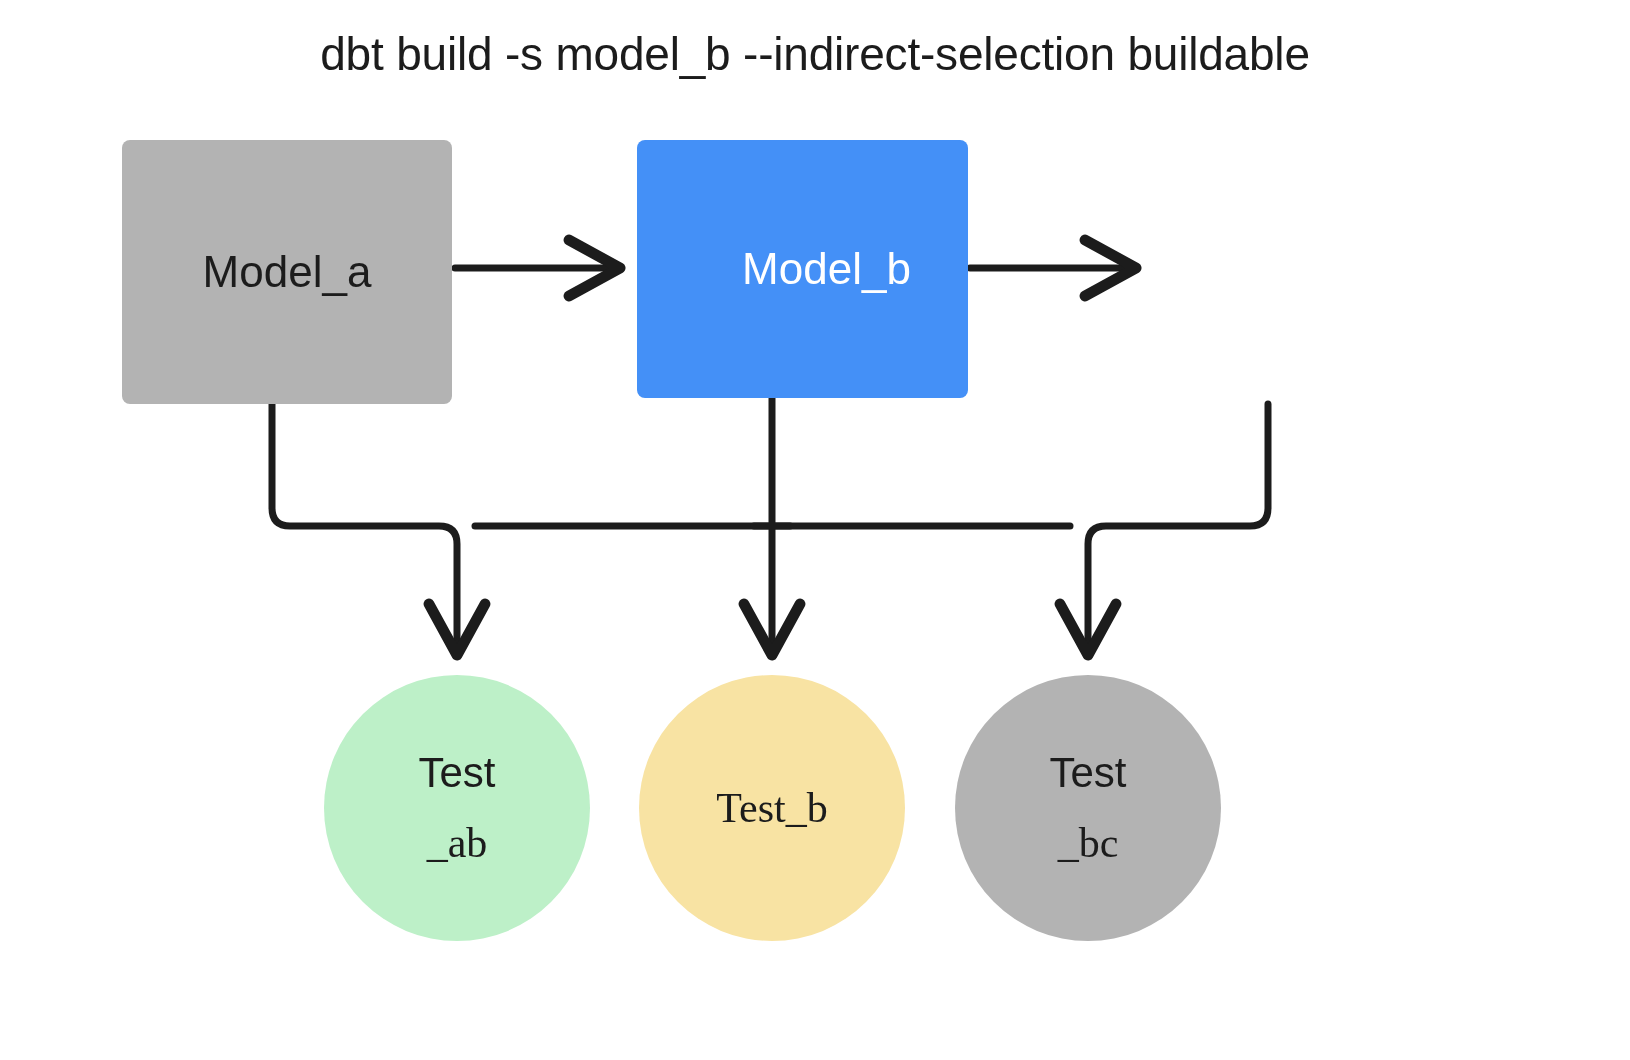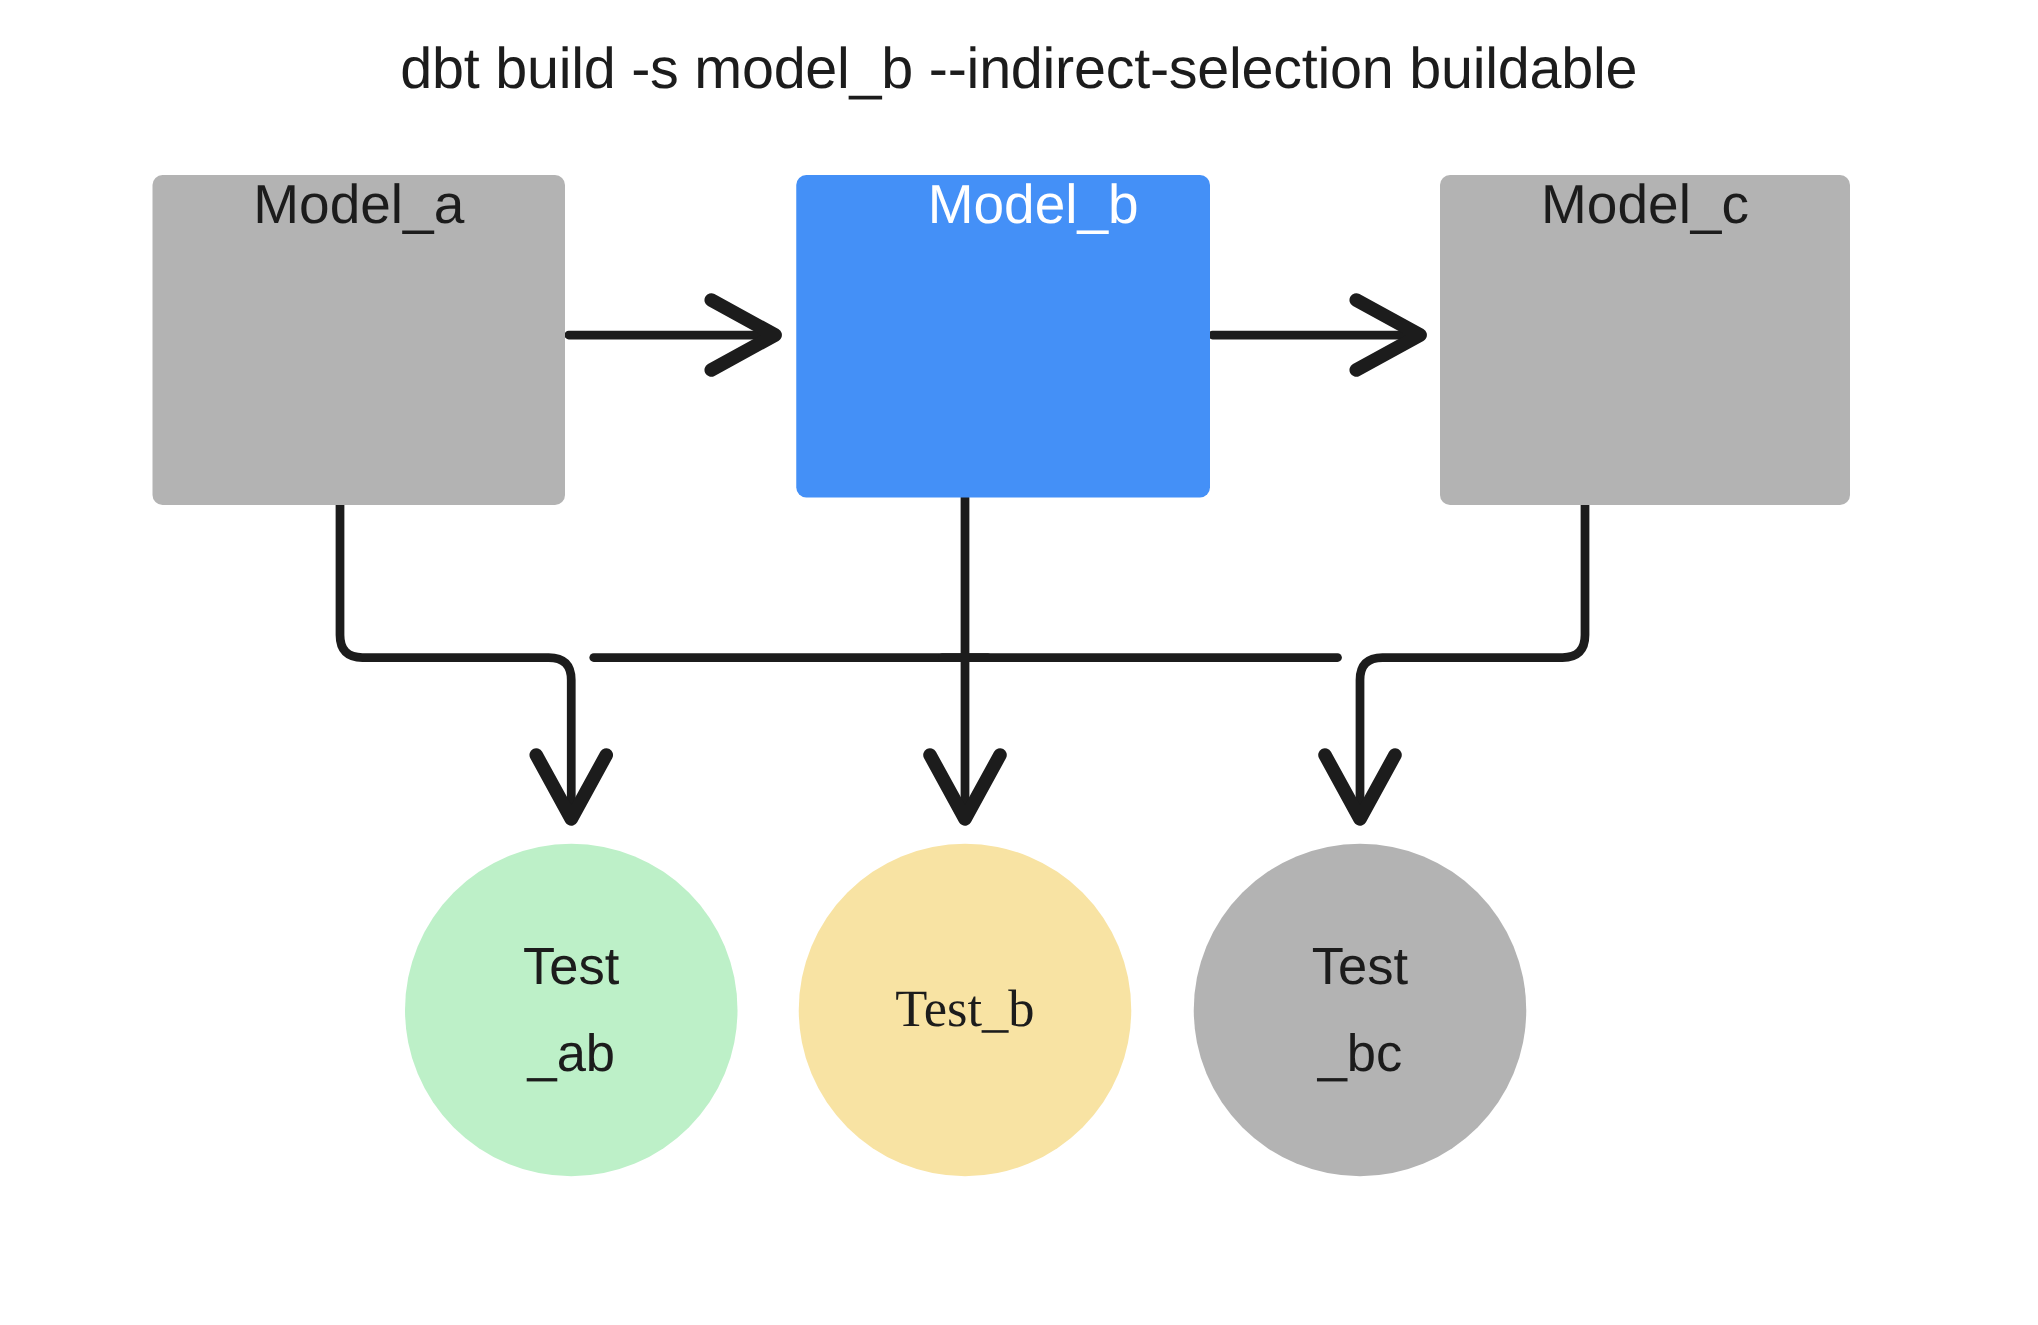--- a/index.html
+++ b/index.html
@@ -36,21 +36,21 @@
     font-size: 46px;
     line-height: 56px;
     color: #1c1c1c;
     letter-spacing: -0.2px;
     white-space: pre;
   }
   .node-box {
     position: absolute;
     border-radius: 8px;
     display: flex;
-    align-items: flex-start;
+    align-items: center;
     justify-content: center;
     font-size: 44px;
     line-height: 1.1;
     box-sizing: border-box;
   }
   .node-circle {
     position: absolute;
     border-radius: 50%;
     display: flex;
     flex-direction: column;
@@ -60,20 +60,21 @@
     line-height: 1.0;
     box-sizing: border-box;
     color: #1c1c1c;
   }
   .node-circle .ln {
     display: block;
     text-align: center;
   }
   .node-circle .ln + .ln {
     margin-top: 28px;
+    font-family: Liberation Serif, serif;
   }
 </style>
 </head>
 <body>
 
 <div id="canvas">
 
   <div class="title">dbt build -s model_b --indirect-selection buildable</div>
 
   <svg id="edges" viewBox="0 0 1630 1060" width="1630" height="1060" xmlns="http://www.w3.org/2000/svg">
@@ -106,23 +107,20 @@
   </svg>
 
   <div class="node-box" style="left:122px; top:140px; width:330px; height:264px; background:#b3b3b3; color:#1c1c1c;">
     <span>Model_a</span>
   </div>
 
   <div class="node-box" style="left:637px; top:140px; width:331px; height:258px; background:#4490f7; color:#ffffff;padding-left:48px;">
     <span>Model_b</span>
   </div>
 
-  <div class="node-box" style="left:1152px; top:140px; width:328px; height:264px; background:#b3b3b3; color:#1c1c1c;">
-    <span>Model_c</span>
-  </div>
 
   <div class="node-circle" style="left:324px; top:675px; width:266px; height:266px; background:#bdf0c8;">
     <span class="ln">Test</span>
     <span class="ln">_ab</span>
   </div>
 
   <div class="node-circle single" style="left:639px; top:675px; width:266px; height:266px; background:#f8e3a3;font-family:Liberation Serif, serif;">
     <span class="ln">Test_b</span>
   </div>
 

